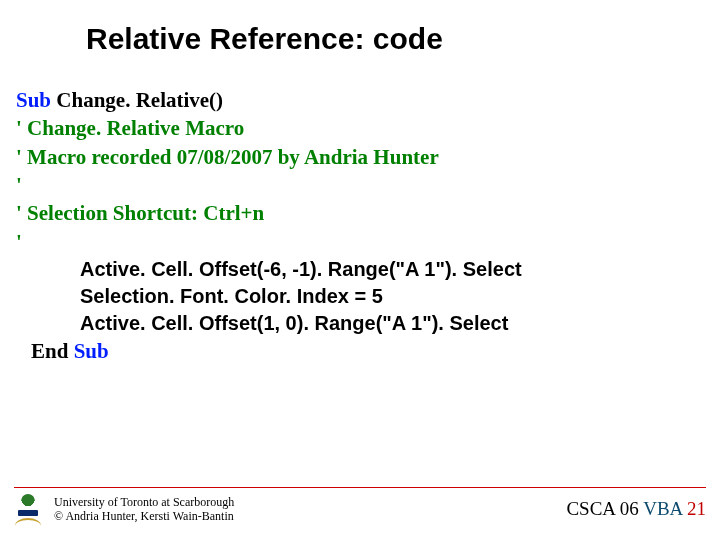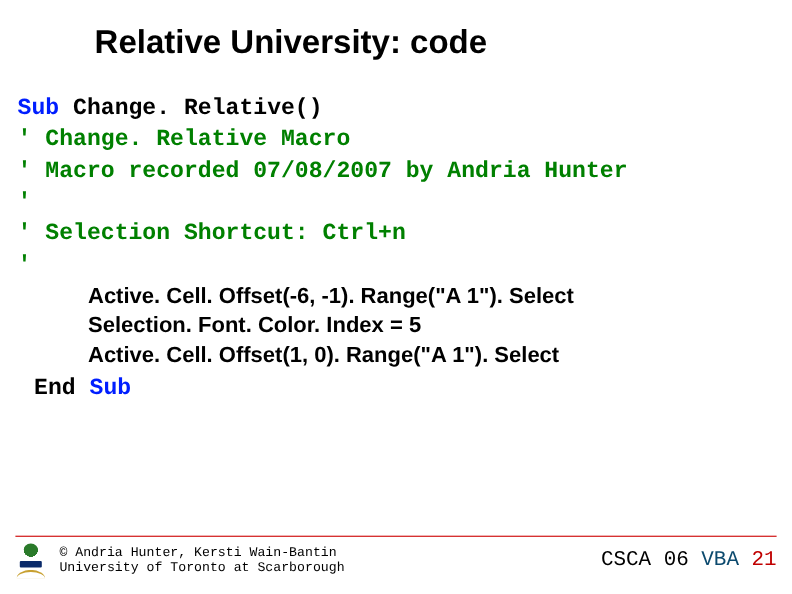--- a/index.html
+++ b/index.html
@@ -1,15 +1,15 @@
 <!DOCTYPE html>
 <html><head>
 <meta charset="utf-8">
 <style>
-  * { margin: 0; padding: 0; box-sizing: border-box; font-family: Liberation Mono, monospace; }
+  * { margin: 0; padding: 0; box-sizing: border-box; }
   body {
     width: 720px;
     height: 540px;
     background: #ffffff;
     font-family: "Comic Sans MS", cursive, sans-serif;
     position: relative;
     overflow: hidden;
   }
   .title {
     font-size: 30px;
@@ -85,21 +85,21 @@
     font-family: "Times New Roman", serif;
     font-size: 19px;
     color: #000;
   }
   .vba { color: #0c4a6e; text-align: right; }
   .pagenum { color: #c00000; }
 </style>
 </head>
 <body>
 
-<div class="title">Relative University: code</div>
+<div class="title">Relative Reference: code</div>
 
 <div class="code-block">
   <div>
     <span class="kw-sub">Sub</span><span class="sub-name"> Change. Relative()</span>
   </div>
   <div class="comment">' Change. Relative Macro</div>
   <div class="comment">' Macro recorded 07/08/2007 by Andria Hunter</div>
   <div class="comment">'</div>
   <div class="comment">' Selection Shortcut: Ctrl+n</div>
   <div class="comment">'</div>
@@ -112,20 +112,20 @@
 </div>
 
 <div class="footer">
   <div class="footer-left">
     <div class="logo">
       <div class="logo-tree"></div>
       <div class="logo-base"></div>
       <div class="logo-open"></div>
     </div>
     <div class="credits">
+      <div>University of Toronto at Scarborough</div>
       <div>© Andria Hunter, Kersti Wain-Bantin</div>
-      <div>University of Toronto at Scarborough</div>
     </div>
   </div>
   <div class="footer-right">
     <span>CSCA 06 </span><span class="vba">VBA</span><span class="pagenum"> 21</span>
   </div>
 </div>
 
 </body></html>

